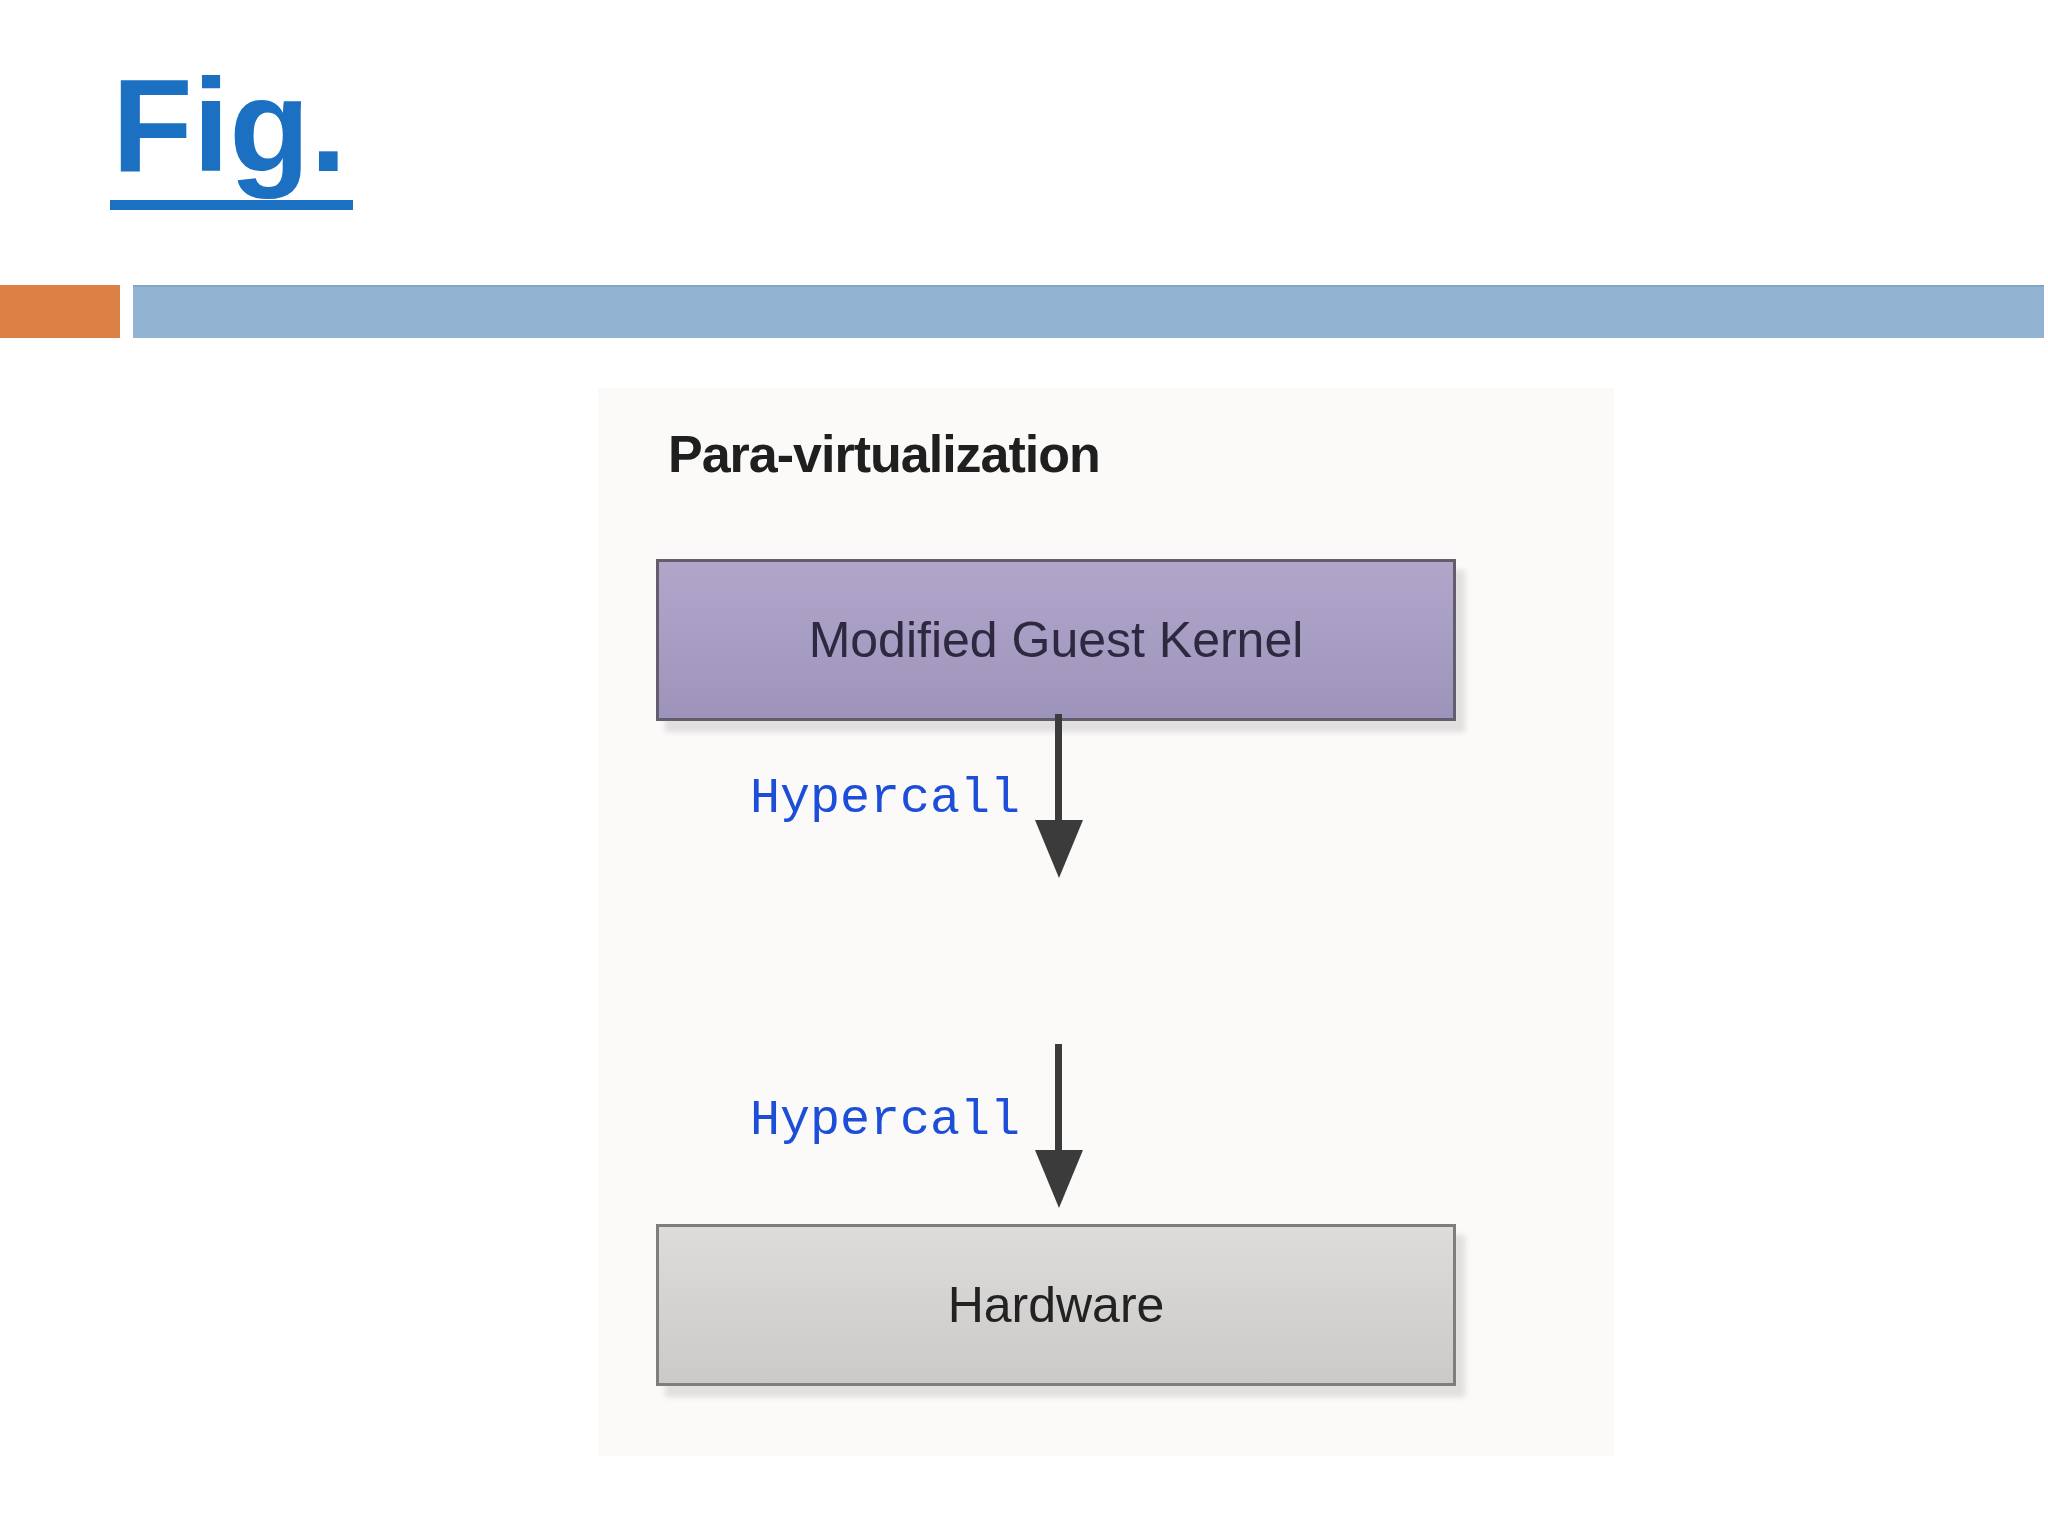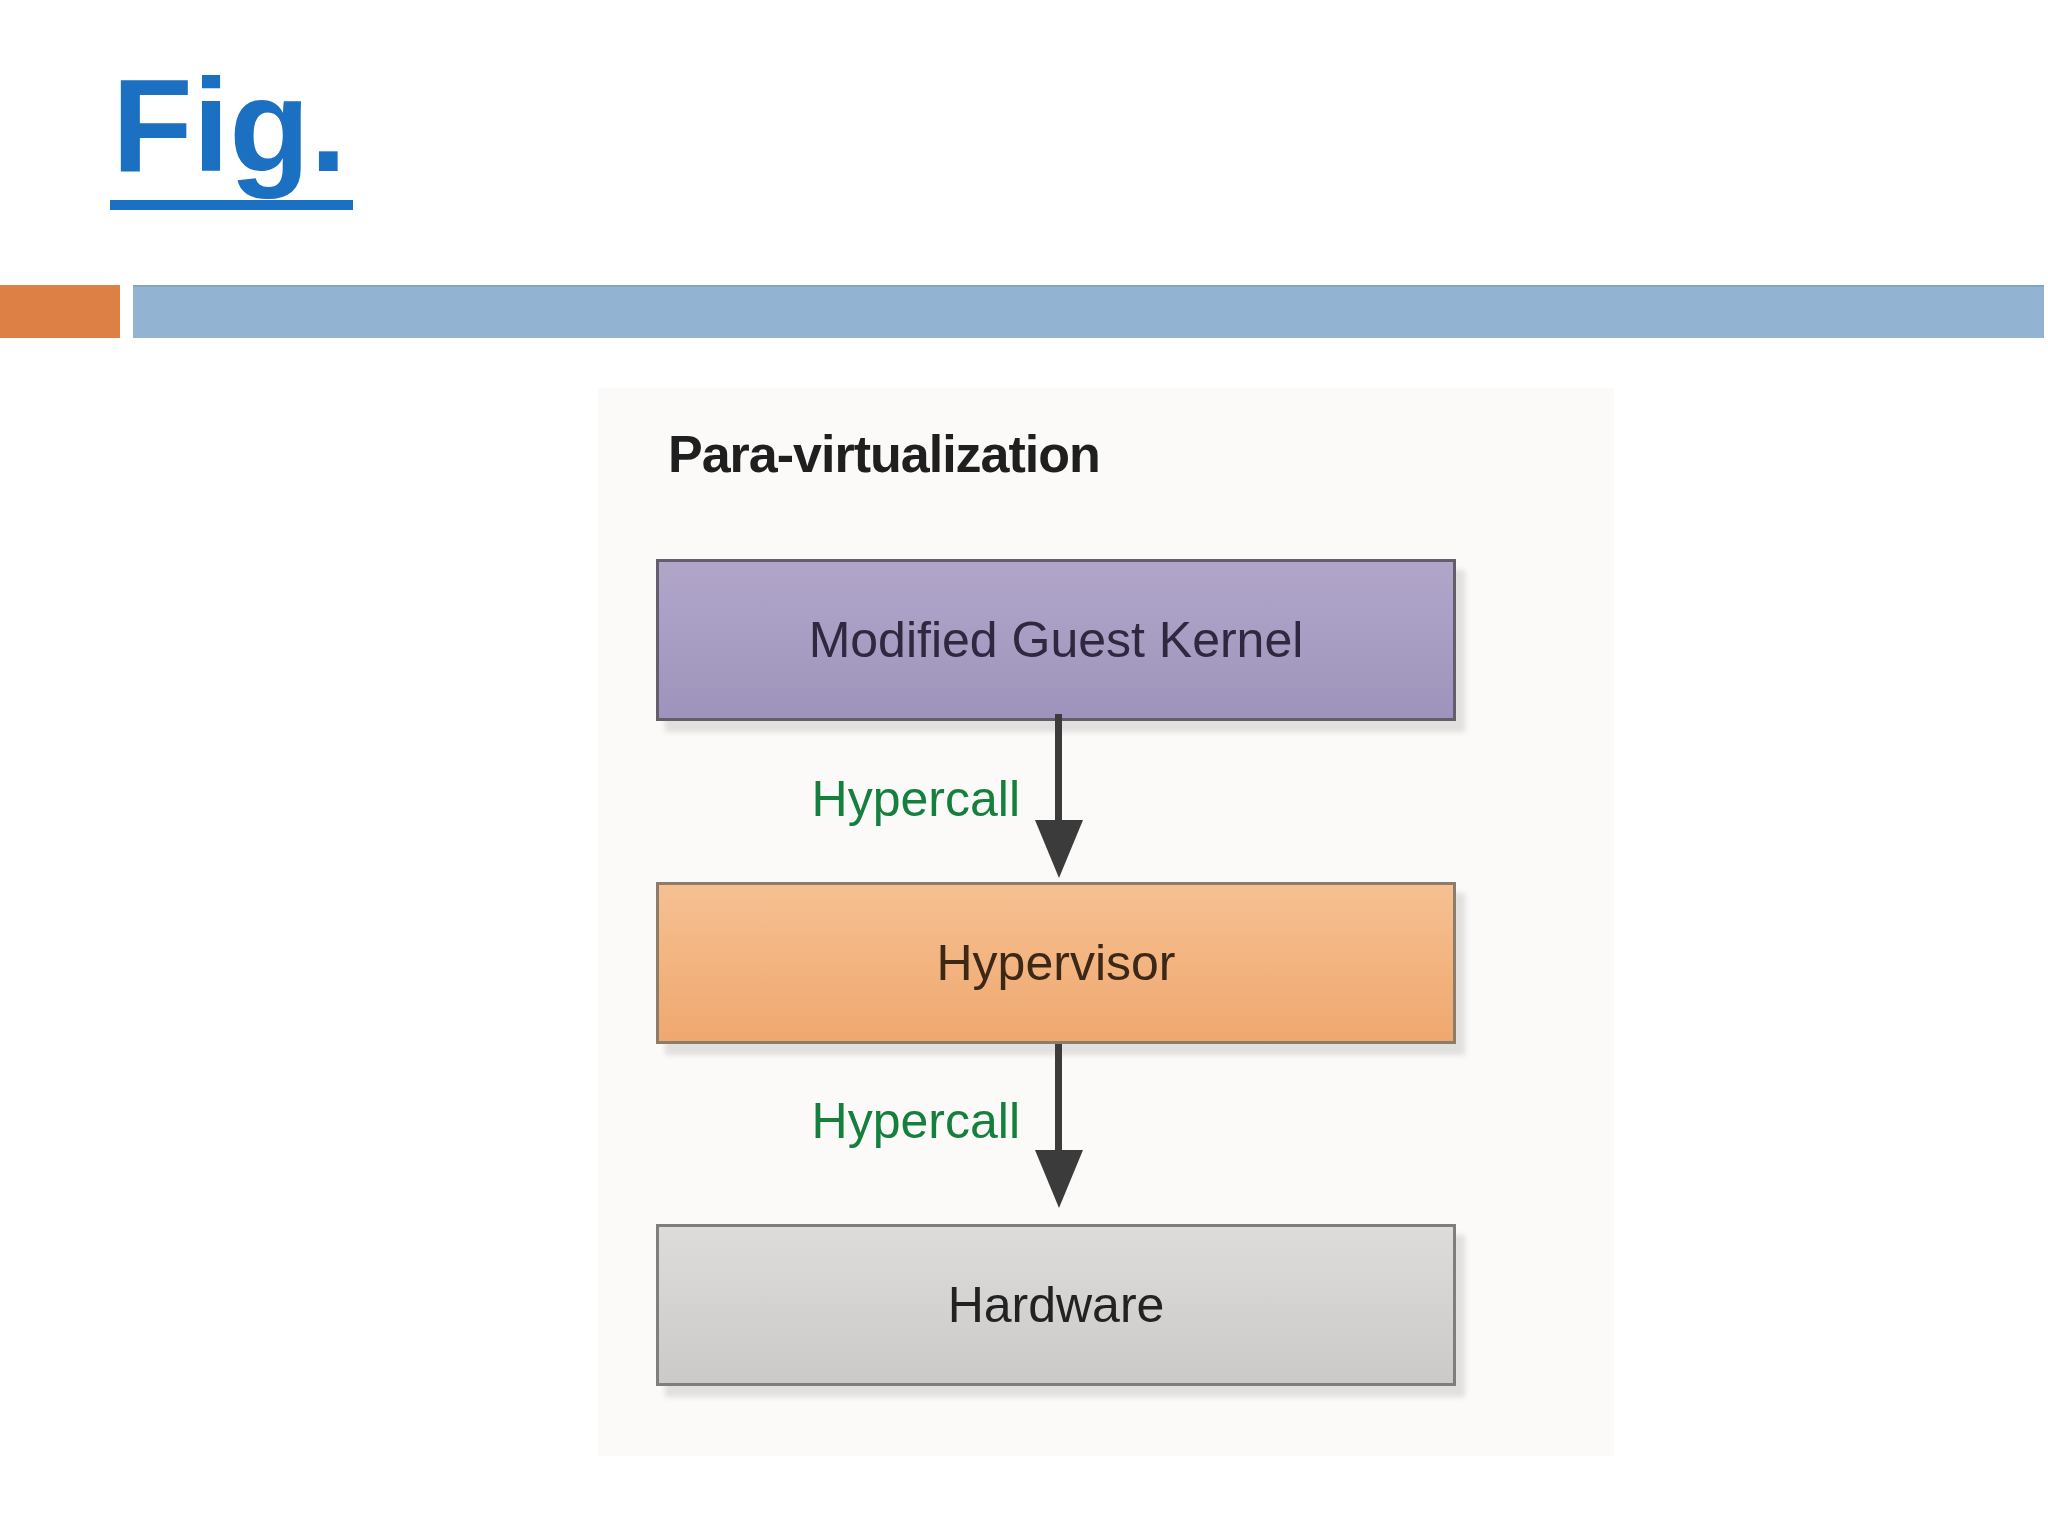--- a/index.html
+++ b/index.html
@@ -122,21 +122,22 @@
   }
   .arrow-head-1 { top: 820px; }
   .arrow-head-2 { top: 1150px; }
 
   .arrow-label {
     position: absolute;
     left: 650px;
     width: 370px;
     text-align: right;
     font-size: 50px;
-    color: #15803d;
+    color: #1d4ed8;
+    font-family: Liberation Mono, monospace;
   }
   .arrow-label-1 { top: 770px; }
   .arrow-label-2 { top: 1092px; }
 </style>
 </head>
 <body>
 
 <div class="slide">
 
   <a class="fig-title">Fig.</a>
@@ -149,23 +150,20 @@
   <div class="diagram-title">Para-virtualization</div>
 
   <div class="dbox dbox-kernel">
     <span>Modified Guest Kernel</span>
   </div>
 
   <div class="arrow-line arrow-line-1"></div>
   <div class="arrow-head arrow-head-1"></div>
   <div class="arrow-label arrow-label-1">Hypercall</div>
 
-  <div class="dbox dbox-hypervisor">
-    <span>Hypervisor</span>
-  </div>
 
   <div class="arrow-line arrow-line-2"></div>
   <div class="arrow-head arrow-head-2"></div>
   <div class="arrow-label arrow-label-2">Hypercall</div>
 
   <div class="dbox dbox-hardware">
     <span>Hardware</span>
   </div>
 
 </div>

